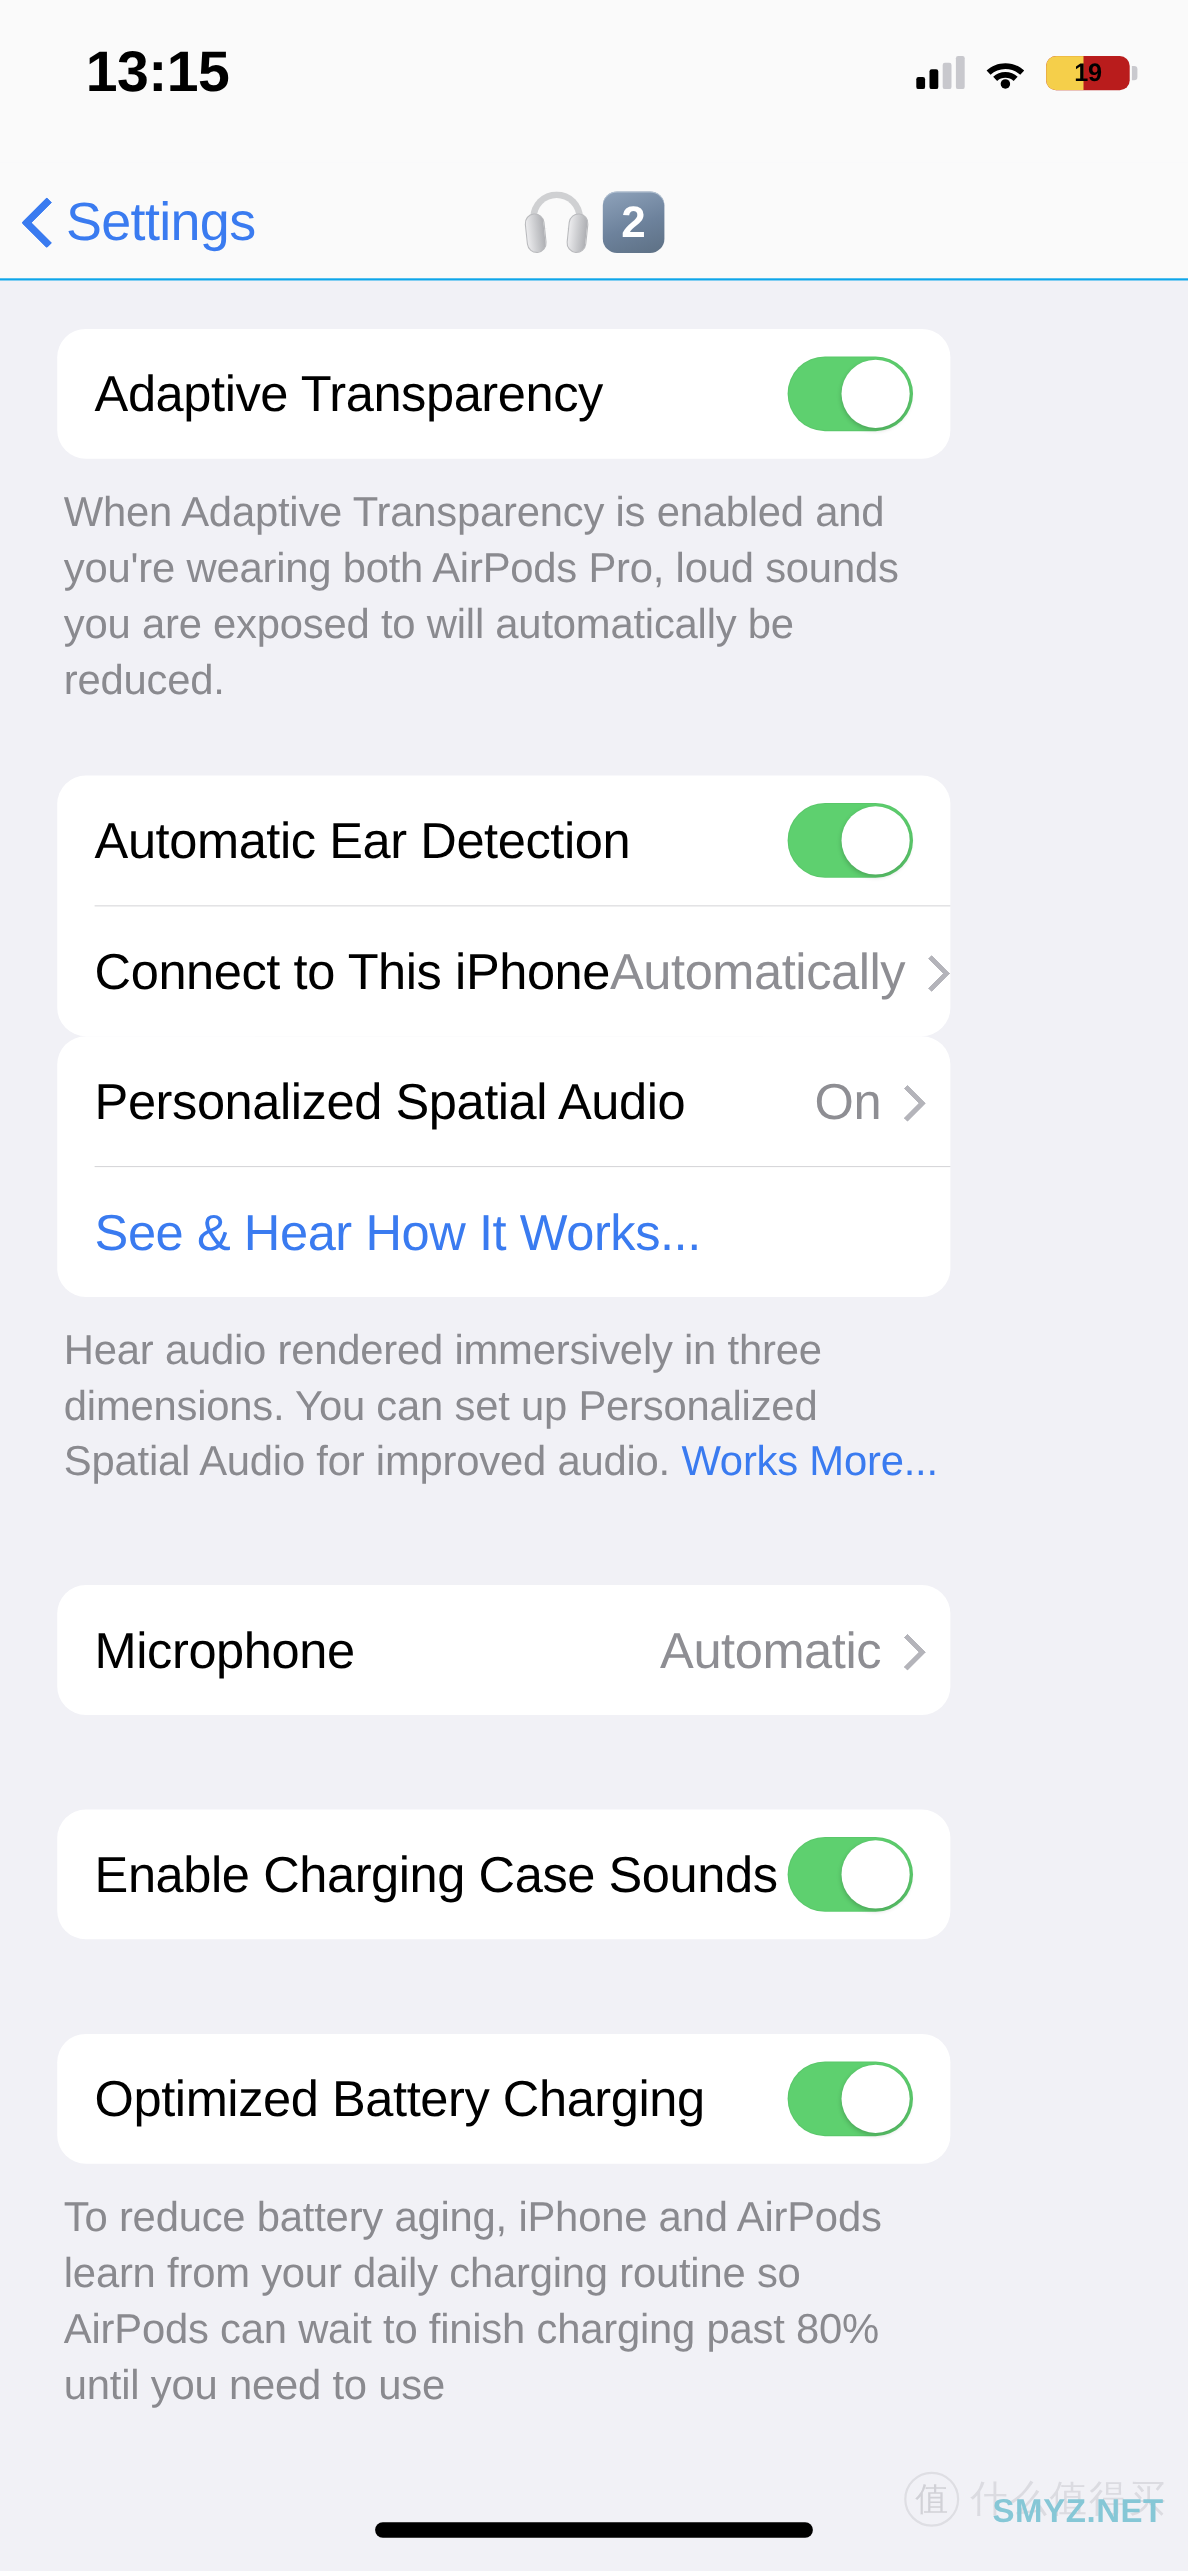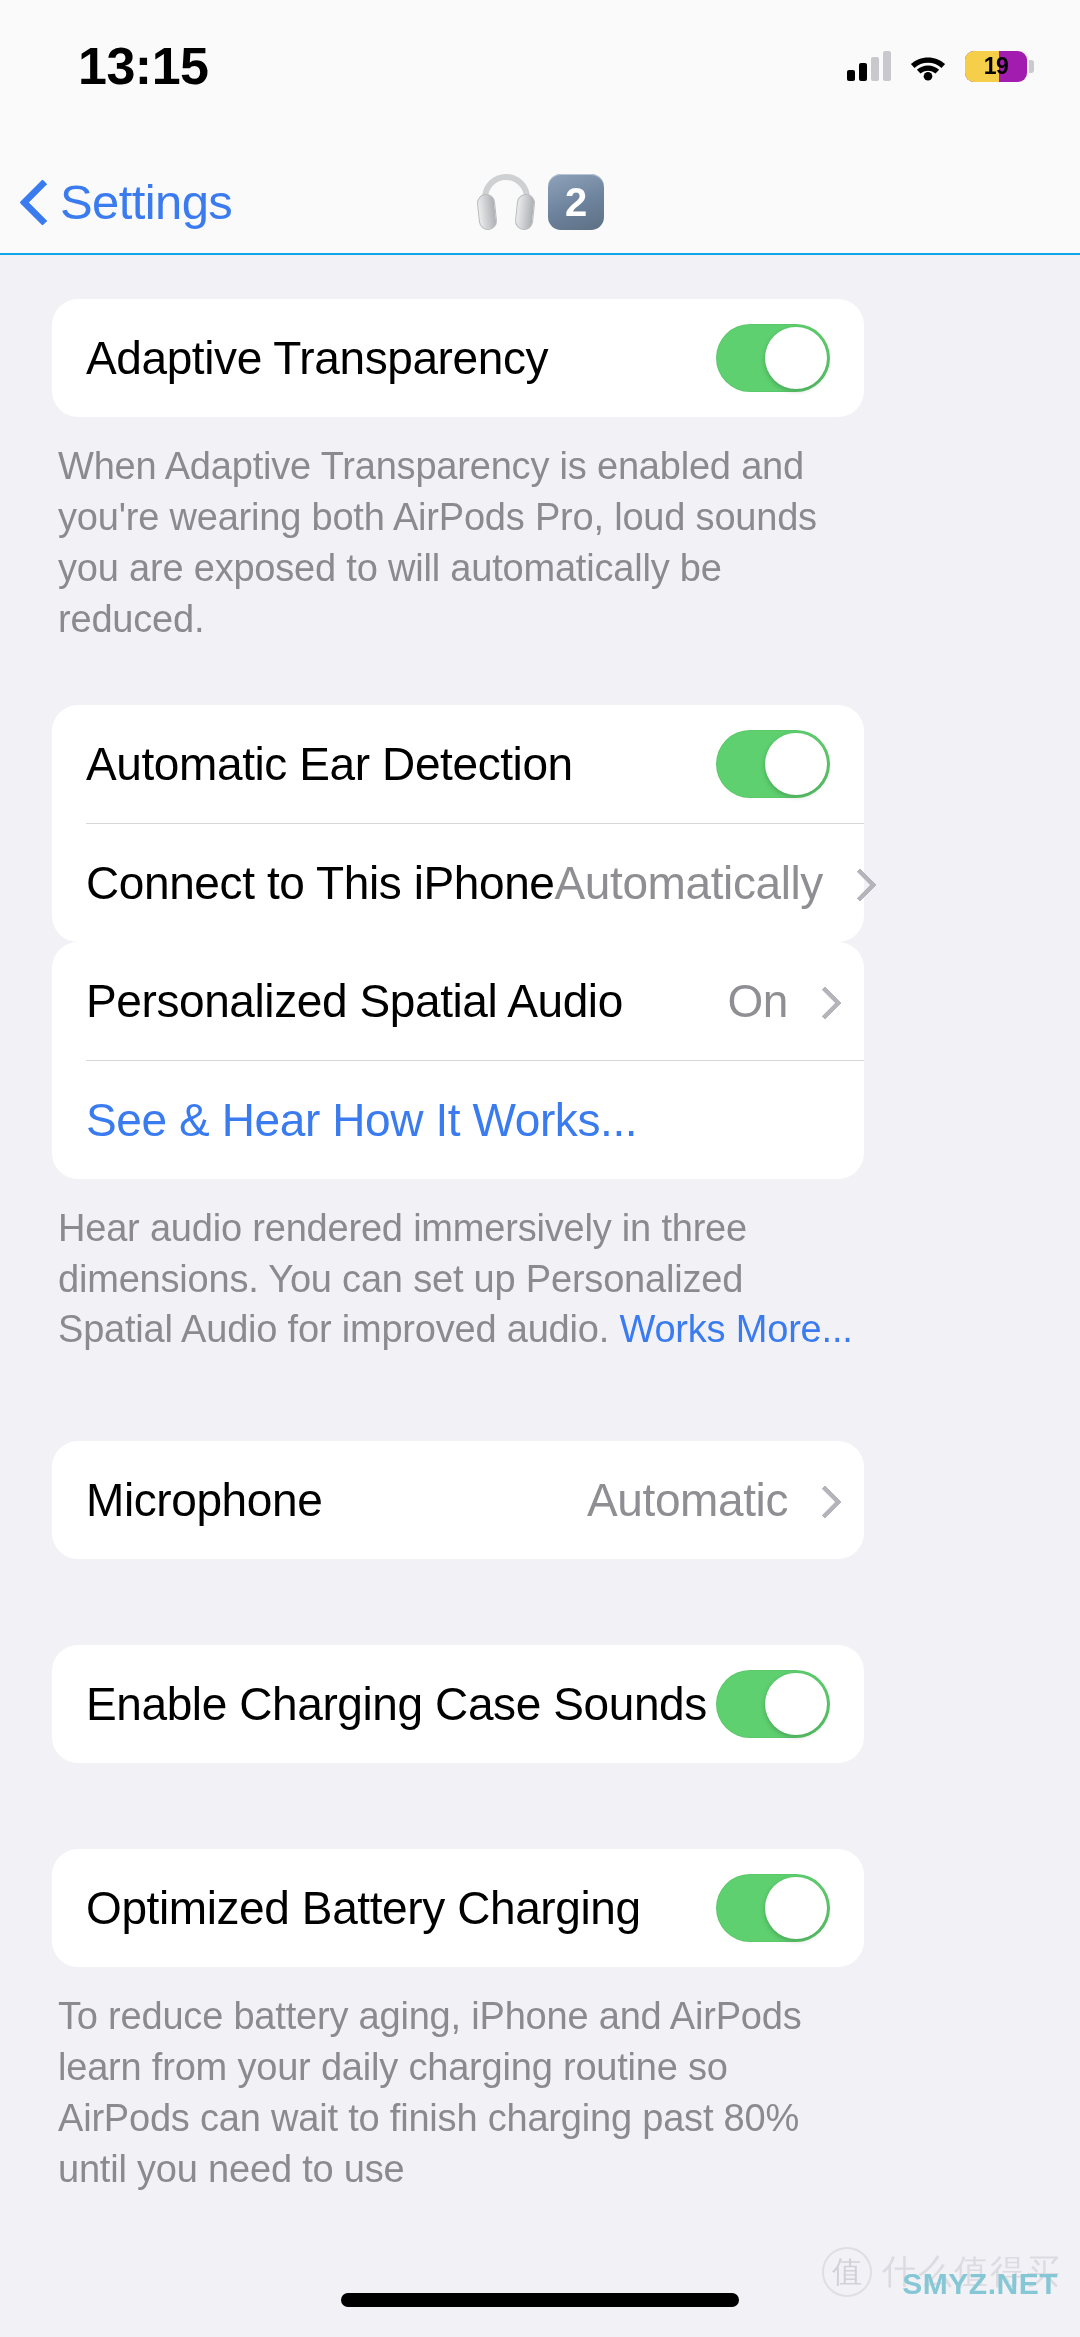--- a/index.html
+++ b/index.html
@@ -28,22 +28,22 @@
   }
   .cell-bars{ display:flex; align-items:flex-end; gap:4px; height:30px; }
   .cell-bars i{ display:block; width:8px; border-radius:2px; background:#c8c8cd; }
   .cell-bars i.on{ background:#000; }
   .cell-bars i:nth-child(1){ height:11px; }
   .cell-bars i:nth-child(2){ height:18px; }
   .cell-bars i:nth-child(3){ height:24px; }
   .cell-bars i:nth-child(4){ height:30px; }
   .wifi{ width:40px; height:30px; position:relative; }
   .batt{
-    position:relative; width:62px; height:31px;
-    border-radius:9px; background:#a21caf; overflow:hidden;
+    position:relative; width:76px; height:31px;
+    border-radius:9px; background:#b91c1c; overflow:hidden;
     display:flex; align-items:center; justify-content:center;
   }
   .batt .fill{
     position:absolute; left:0; top:0; bottom:0; width:34px;
     background:#f5cf4a;
   }
   .batt .pct{
     position:relative; font-size:23px; font-weight:bold; color:#000;
     letter-spacing:-0.5px;
   }
@@ -106,21 +106,21 @@
   }
   .row{
     display:flex; align-items:center; justify-content:space-between;
     height:118px; padding:0 34px 0 34px; position:relative;
   }
   .row .label{
     font-size:46px; color:#000; letter-spacing:-0.4px; white-space:nowrap;
   }
   .row .label.link{ color:#3a7bf0; }
   .row .right{
-    display:flex; align-items:center; gap:25px;
+    display:flex; align-items:center; gap:12px;
   }
   .row .value{ font-size:46px; color:#8e8e93; letter-spacing:-0.4px; }
   .sep{ height:1px; background:#d7d7da; margin-left:34px; }
 
   .chev{ width:17px; height:30px; position:relative; flex:none; }
   .chev:before{
     content:""; position:absolute; left:0; top:5px;
     width:19px; height:19px;
     border-right:5px solid #b4b4ba; border-top:5px solid #b4b4ba;
     transform:rotate(45deg); border-radius:1px;

